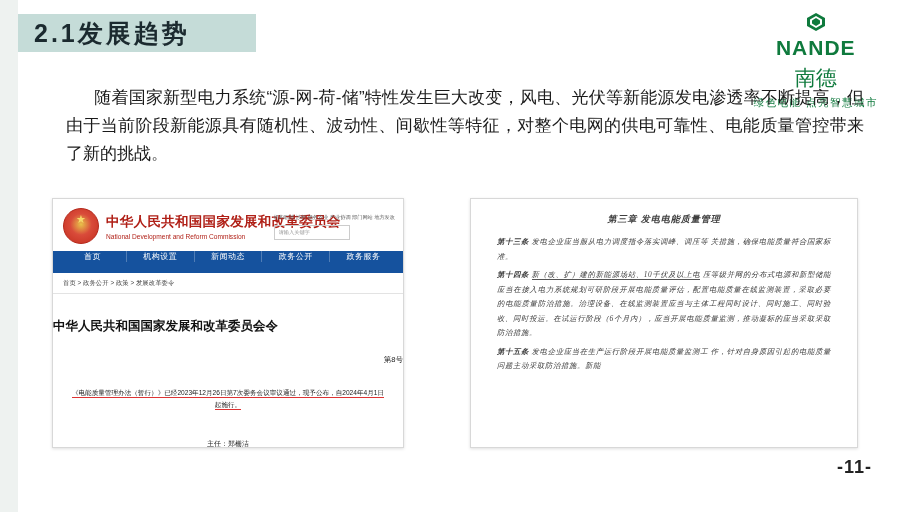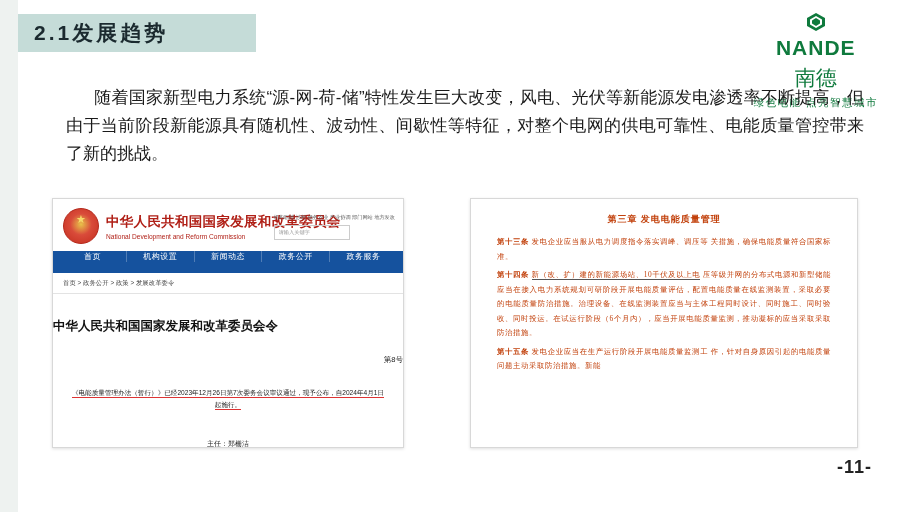--- a/index.html
+++ b/index.html
@@ -29,21 +29,21 @@
     position: absolute;
     left: 18px;
     top: 14px;
     width: 238px;
     height: 38px;
     background: #c5dcd8;
     display: flex;
     align-items: center;
   }
   .title-text {
-    font-size: 21px;
+    font-size: 25px;
     font-weight: bold;
     color: #1b2a2f;
     letter-spacing: 3px;
     padding-left: 16px;
     font-family: "Liberation Sans", sans-serif;
   }
   .logo-wrap {
     position: absolute;
     right: 26px;
     top: 12px;
@@ -218,21 +218,22 @@
     text-align: center;
     font-size: 7px;
     color: #222;
     margin-top: 26px;
     line-height: 13px;
   }
   
   .rdoc {
     padding: 14px 26px 10px 26px;
     font-family: "Liberation Serif", serif;
-    color: #c2410c;
+    color: #404040;
+    font-style: italic;
   }
   .rdoc-title {
     text-align: center;
     font-size: 9px;
     font-weight: bold;
     letter-spacing: 1px;
     margin-bottom: 9px;
   }
   .rdoc-p {
     font-size: 7.4px;

